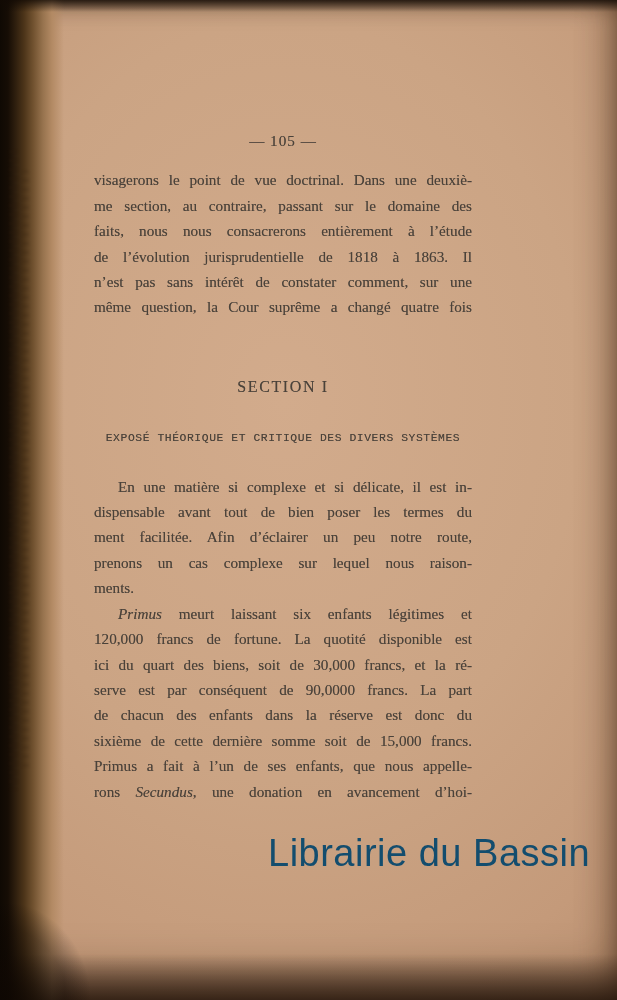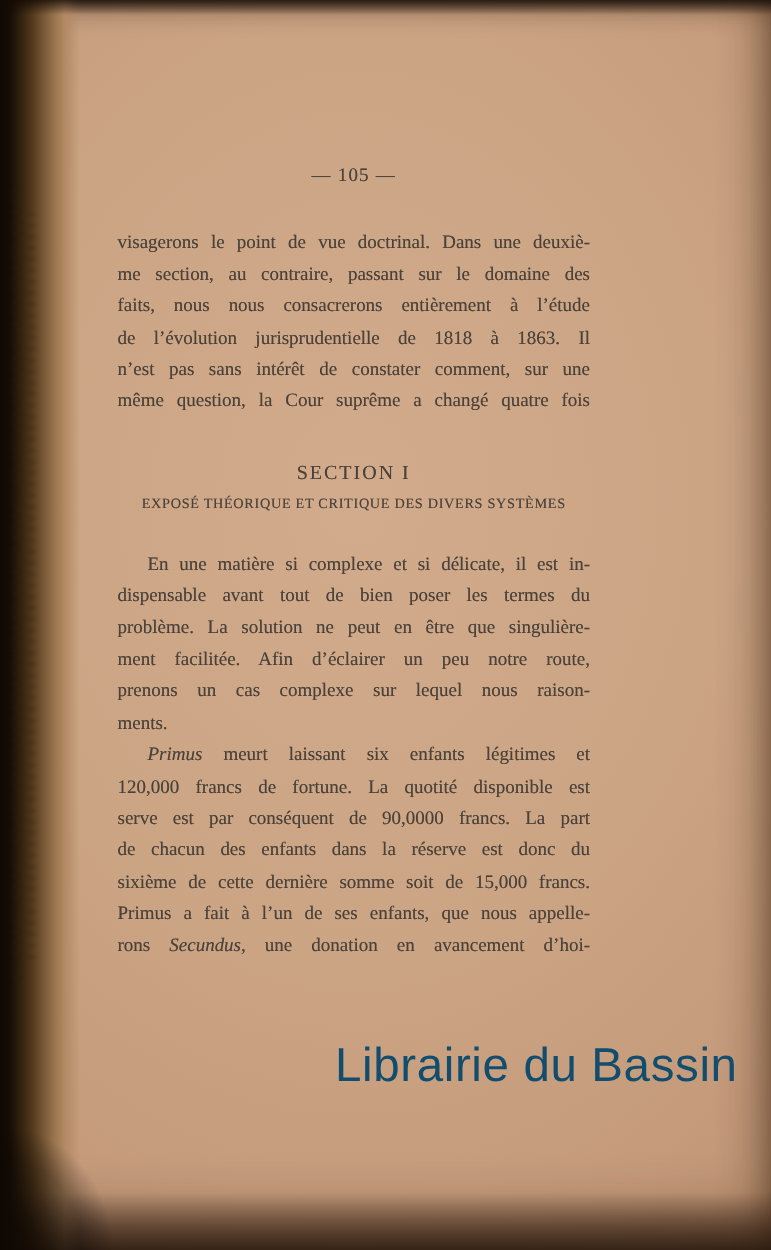--- a/index.html
+++ b/index.html
@@ -51,32 +51,32 @@
     position:absolute;left:0;bottom:0;width:110px;height:120px;
     background:radial-gradient(110% 110% at 0% 100%,
       rgba(12,6,2,.85) 0%, rgba(12,6,2,.35) 55%, rgba(12,6,2,0) 75%);
   }
   
   .textblock{
     position:absolute;left:94px;top:128px;width:378px;
     color:#4a423a;font-size:15.2px;line-height:25.4px;
     text-shadow:0 0 .4px rgba(74,66,58,.55);
   }
-  .pagenum{text-align:center;letter-spacing:1px;margin-bottom:28px;}
+  .pagenum{text-align:center;letter-spacing:1px;margin-bottom:14px;}
   .line{text-align:justify;text-align-last:justify;}
   .line.last{text-align-last:left;}
   .line.indent{text-indent:24px;}
   .it{font-style:italic;}
   .section-title{
-    text-align:center;margin-top:32px;
+    text-align:center;margin-top:54px;
     font-size:16px;letter-spacing:1.6px;
   }
   .section-sub{
-    text-align:center;margin-bottom:22px;
-    font-size:11.4px;letter-spacing:.55px;
+    text-align:center;margin-top:27px;margin-bottom:22px;
+    font-size:11.4px;letter-spacing:.55px;font-family:Liberation Mono, monospace;
   }
   
   .watermark{
     position:absolute;left:268px;top:832px;
     font-family:"Liberation Sans","DejaVu Sans",sans-serif;
     font-size:38px;letter-spacing:.5px;white-space:nowrap;
     color:#2d56d0;opacity:.96;
   }
 </style>
 </head>
@@ -106,28 +106,28 @@
         </div>
       </div>
 
     <div class="section-title">SECTION I</div>
     <div class="section-sub">EXPOSÉ THÉORIQUE ET CRITIQUE DES DIVERS SYSTÈMES</div>
 
     <div id="paras-after">
         <div class="para">
           <div class="line indent"><span>En une matière si complexe et si délicate, il est in-</span></div>
           <div class="line"><span>dispensable avant tout de bien poser les termes du</span></div>
-          <div class="line"><span>problème. La solution ne peut en être que singulière-</span></div>
           <div class="line"><span>ment facilitée. Afin d’éclairer un peu notre route,</span></div>
           <div class="line"><span>prenons un cas complexe sur lequel nous raison-</span></div>
           <div class="line last"><span>ments.</span></div>
         </div>
         <div class="para">
           <div class="line indent"><span class="it">Primus</span><span> meurt laissant six enfants légitimes et</span></div>
           <div class="line"><span>120,000 francs de fortune. La quotité disponible est</span></div>
+          <div class="line"><span>ici du quart des biens, soit de 30,000 francs, et la ré-</span></div>
           <div class="line"><span>serve est par conséquent de 90,0000 francs. La part</span></div>
           <div class="line"><span>de chacun des enfants dans la réserve est donc du</span></div>
           <div class="line"><span>sixième de cette dernière somme soit de 15,000 francs.</span></div>
           <div class="line"><span>Primus a fait à l’un de ses enfants, que nous appelle-</span></div>
           <div class="line"><span>rons </span><span class="it">Secundus</span><span>, une donation en avancement d’hoi-</span></div>
         </div>
       </div>
   </div>
 
   <div class="watermark" id="watermark" style="color: #0c4a6e;">Librairie du Bassin</div>

